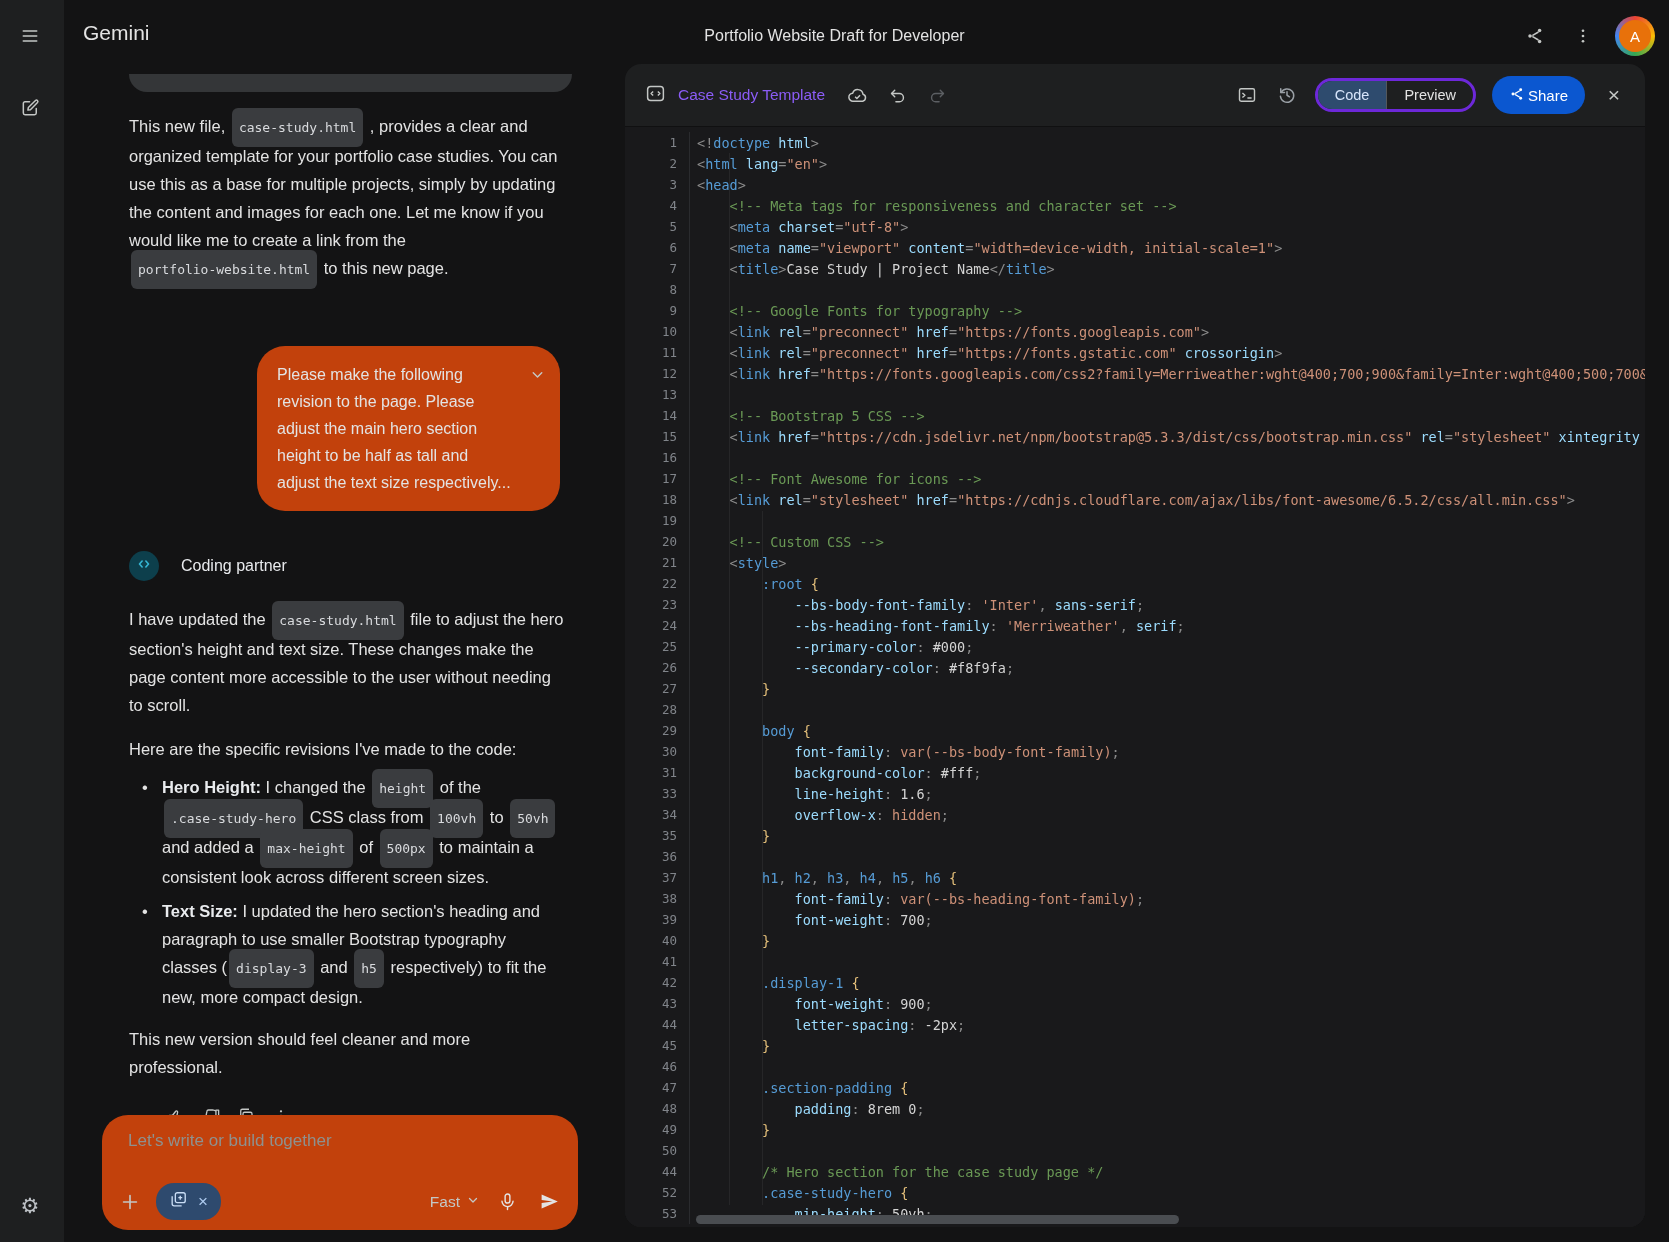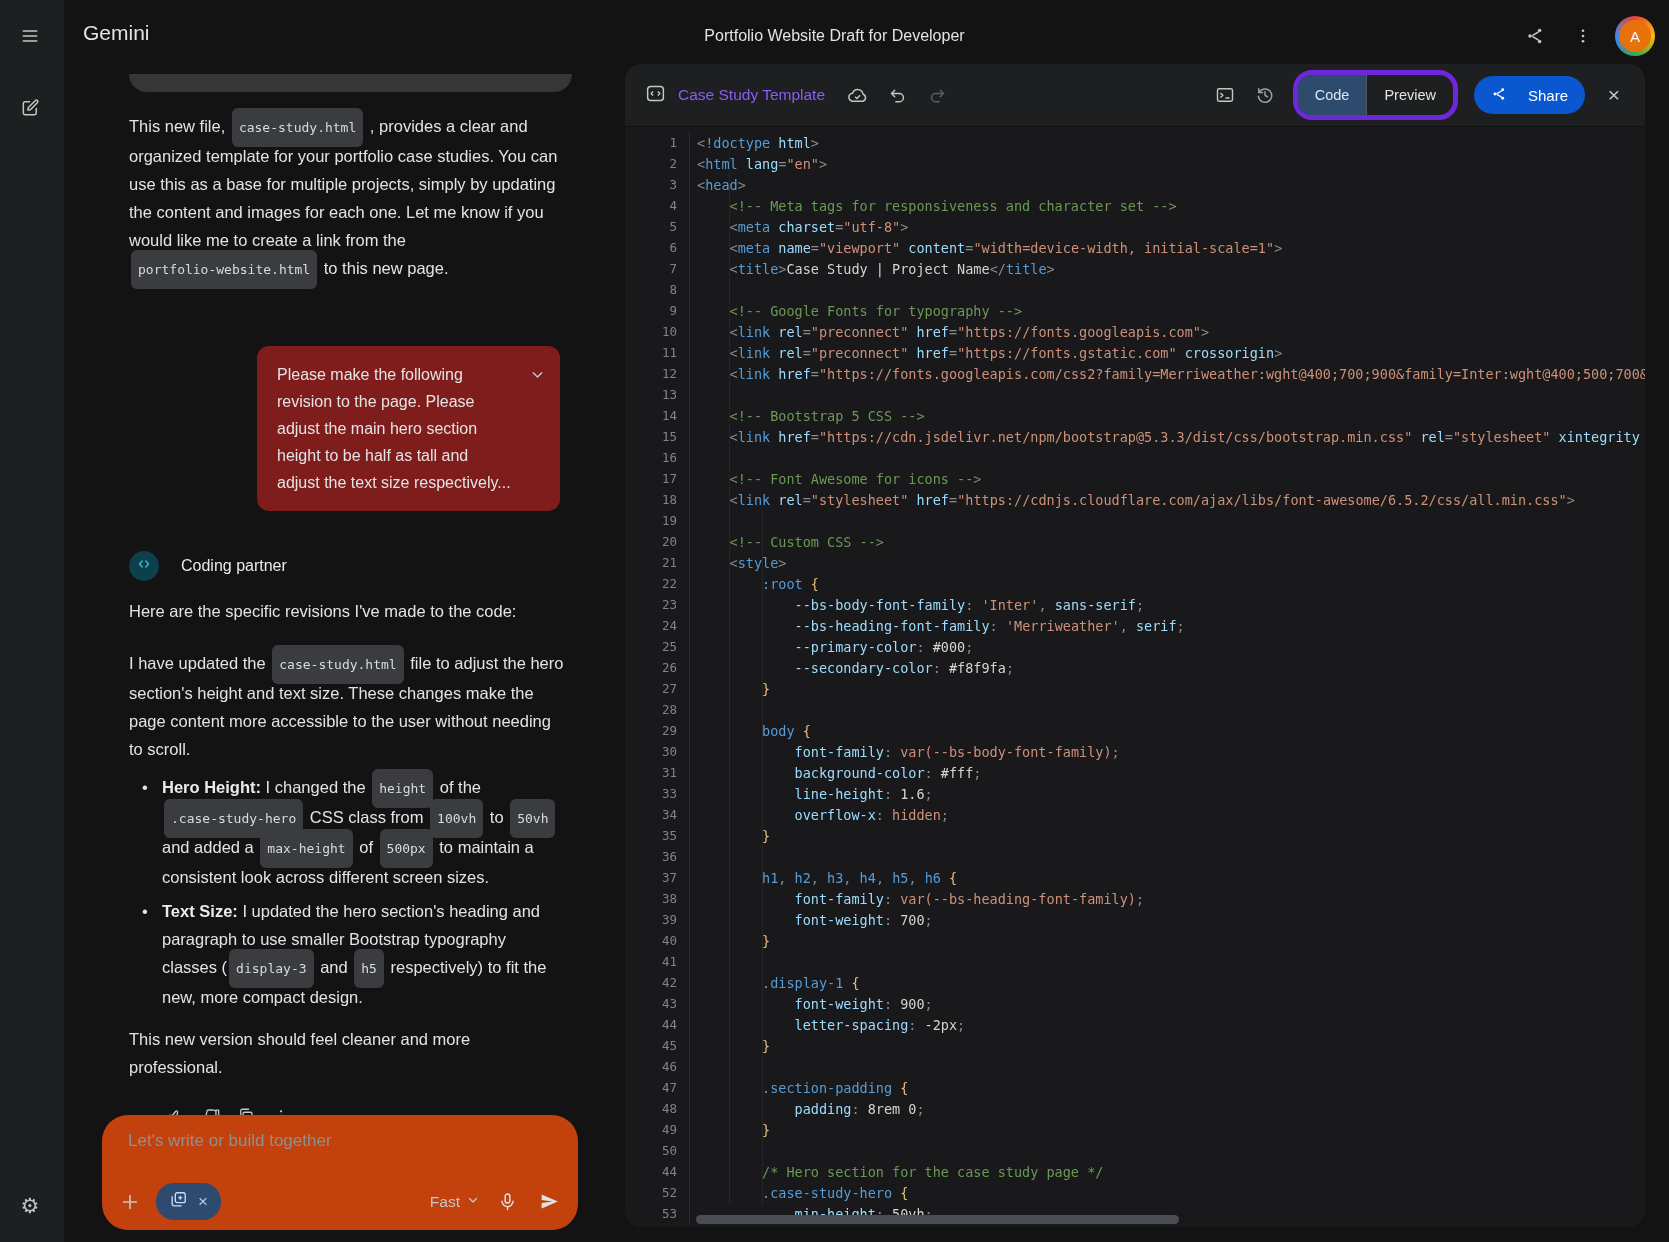--- a/index.html
+++ b/index.html
@@ -21,21 +21,21 @@
   .avatar{width:32px;height:32px;border-radius:50%;background:#e8710a;color:#fff;
           display:flex;align-items:center;justify-content:center;font-size:15px;}
   
   .chat{position:absolute;left:64px;top:0;width:561px;height:1242px;box-sizing:border-box;
         padding:74px 0 0 65px;}
   .partial-bubble{width:443px;height:18px;background:#343638;border-radius:0 0 18px 18px;margin-bottom:20px;}
   .msg{width:436px;font-size:16.5px;line-height:28px;color:#e3e3e3;}
   .chip{font-family:"DejaVu Sans Mono",monospace;font-size:13px;background:#3a3c3f;color:#d9dbde;
         border-radius:6px;padding:12px 7px;margin:0 2px;white-space:nowrap;}
   .user-bubble{position:relative;margin:62px 65px 0 auto;width:303px;box-sizing:border-box;
-        background:#7f1d1d;border-radius:12px;padding:15px 46px 15px 20px;
+        background:#c2410c;border-radius:28px;padding:15px 46px 15px 20px;
         font-size:16px;line-height:27px;color:#e3e3e3;}
   .bubble-chevron{position:absolute;right:14px;top:18px;color:#c4c7c5;cursor:pointer;}
   .assistant-head{display:flex;align-items:center;gap:22px;margin-top:40px;}
   .assistant-avatar{width:30px;height:30px;border-radius:50%;background:#0d3f4c;
         display:flex;align-items:center;justify-content:center;}
   .assistant-label{font-size:16px;color:#e8eaed;}
   .mt24{margin-top:24px;} .mt16{margin-top:16px;} .mt14{margin-top:14px;}
   .bullets{margin-top:10px;width:436px;}
   .bullet{position:relative;padding-left:33px;margin-top:6px;font-size:16.5px;line-height:28px;color:#e3e3e3;}
   .bullet::before{content:"\2022";position:absolute;left:13px;color:#e3e3e3;}
@@ -52,26 +52,26 @@
   .tool-chip .x{font-size:17px;color:#aecbf0;line-height:1;}
   .model{display:flex;align-items:center;gap:6px;color:#c4c7c5;font-size:15.5px;cursor:pointer;}
   
   .panel{position:absolute;left:625px;top:64px;width:1020px;height:1163px;background:#1e1f20;
         border-radius:16px;overflow:hidden;}
   .panel-header{height:62px;display:flex;align-items:center;padding:0 14px 0 20px;gap:4px;}
   .panel-title{font-size:15.5px;color:#8b5cf6;margin:0 10px 0 8px;white-space:nowrap;}
   .ph-btn{width:36px;height:36px;}
   .dim{color:#5c5f63 !important;}
   .semi{color:#9aa0a6 !important;}
-  .toggle{display:flex;border:5px solid #6d28d9;border-radius:19px;overflow:hidden;height:50px;
+  .toggle{display:flex;border:3px solid #6d28d9;border-radius:19px;overflow:hidden;height:34px;
         box-sizing:border-box;margin:0 6px;}
   .seg{display:flex;align-items:center;padding:0 17px;font-size:14.5px;color:#e3e3e3;cursor:pointer;}
   .seg.sel{background:#2e4b6e;color:#d7e5fb;}
   .seg + .seg{border-left:1px solid #53575b;}
-  .share-btn{display:flex;align-items:center;gap:21px;background:#0b57d0;color:#fff;height:38px;
+  .share-btn{display:flex;align-items:center;gap:3px;background:#0b57d0;color:#fff;height:38px;
         border-radius:19px;padding:0 17px;font-size:15px;cursor:pointer;margin:0 8px 0 6px;}
   .close-x{font-size:21px;color:#c4c7c5;width:34px;height:34px;}
   .editor{position:absolute;left:0;top:62px;right:0;bottom:0;background:#19191b;
         border-top:1px solid #101011;padding-top:5px;overflow:hidden;}
   .cl{display:flex;height:21px;align-items:center;font-family:"DejaVu Sans Mono",monospace;
         font-size:13.5px;white-space:pre;}
   .ln{box-sizing:content-box;width:52px;min-width:52px;padding-right:12px;text-align:right;
         color:#80848a;font-size:12.5px;border-right:1px solid #2a2b2e;align-self:stretch;
         display:flex;align-items:center;justify-content:flex-end;}
   .codeln{padding-left:7px;}
@@ -155,22 +155,22 @@
         <span>
           <svg width="18" height="18" viewBox="0 0 24 24" fill="none" stroke="#35b5d3" stroke-width="2.2" stroke-linecap="round" stroke-linejoin="round">
               <path d="M9.5 8L6 12l3.5 4"></path>
               <path d="M14.5 8L18 12l-3.5 4"></path>
             </svg>
         </span>
       </div>
       <div class="assistant-label">Coding partner</div>
     </div>
 
+    <div class="msg mt24">I have updated the <span class="chip">case-study.html</span> file to adjust the hero section's height and text size. These changes make the page content more accessible to the user without needing to scroll.</div>
     <div class="msg mt16">Here are the specific revisions I've made to the code:</div>
-    <div class="msg mt24">I have updated the <span class="chip">case-study.html</span> file to adjust the hero section's height and text size. These changes make the page content more accessible to the user without needing to scroll.</div>
 
     <div class="bullets">
       <div class="bullet"><strong>Hero Height:</strong> I changed the <span class="chip">height</span> of the <span class="chip">.case-study-hero</span> CSS class from <span class="chip">100vh</span> to <span class="chip">50vh</span> and added a <span class="chip">max-height</span> of <span class="chip">500px</span> to maintain a consistent look across different screen sizes.</div>
       <div class="bullet"><strong>Text Size:</strong> I updated the hero section's heading and paragraph to use smaller Bootstrap typography classes (<span class="chip">display-3</span> and <span class="chip">h5</span> respectively) to fit the new, more compact design.</div>
     </div>
 
     <div class="msg mt14">This new version should feel cleaner and more professional.</div>
 
     <div class="actions">
       <div class="icon-btn">

